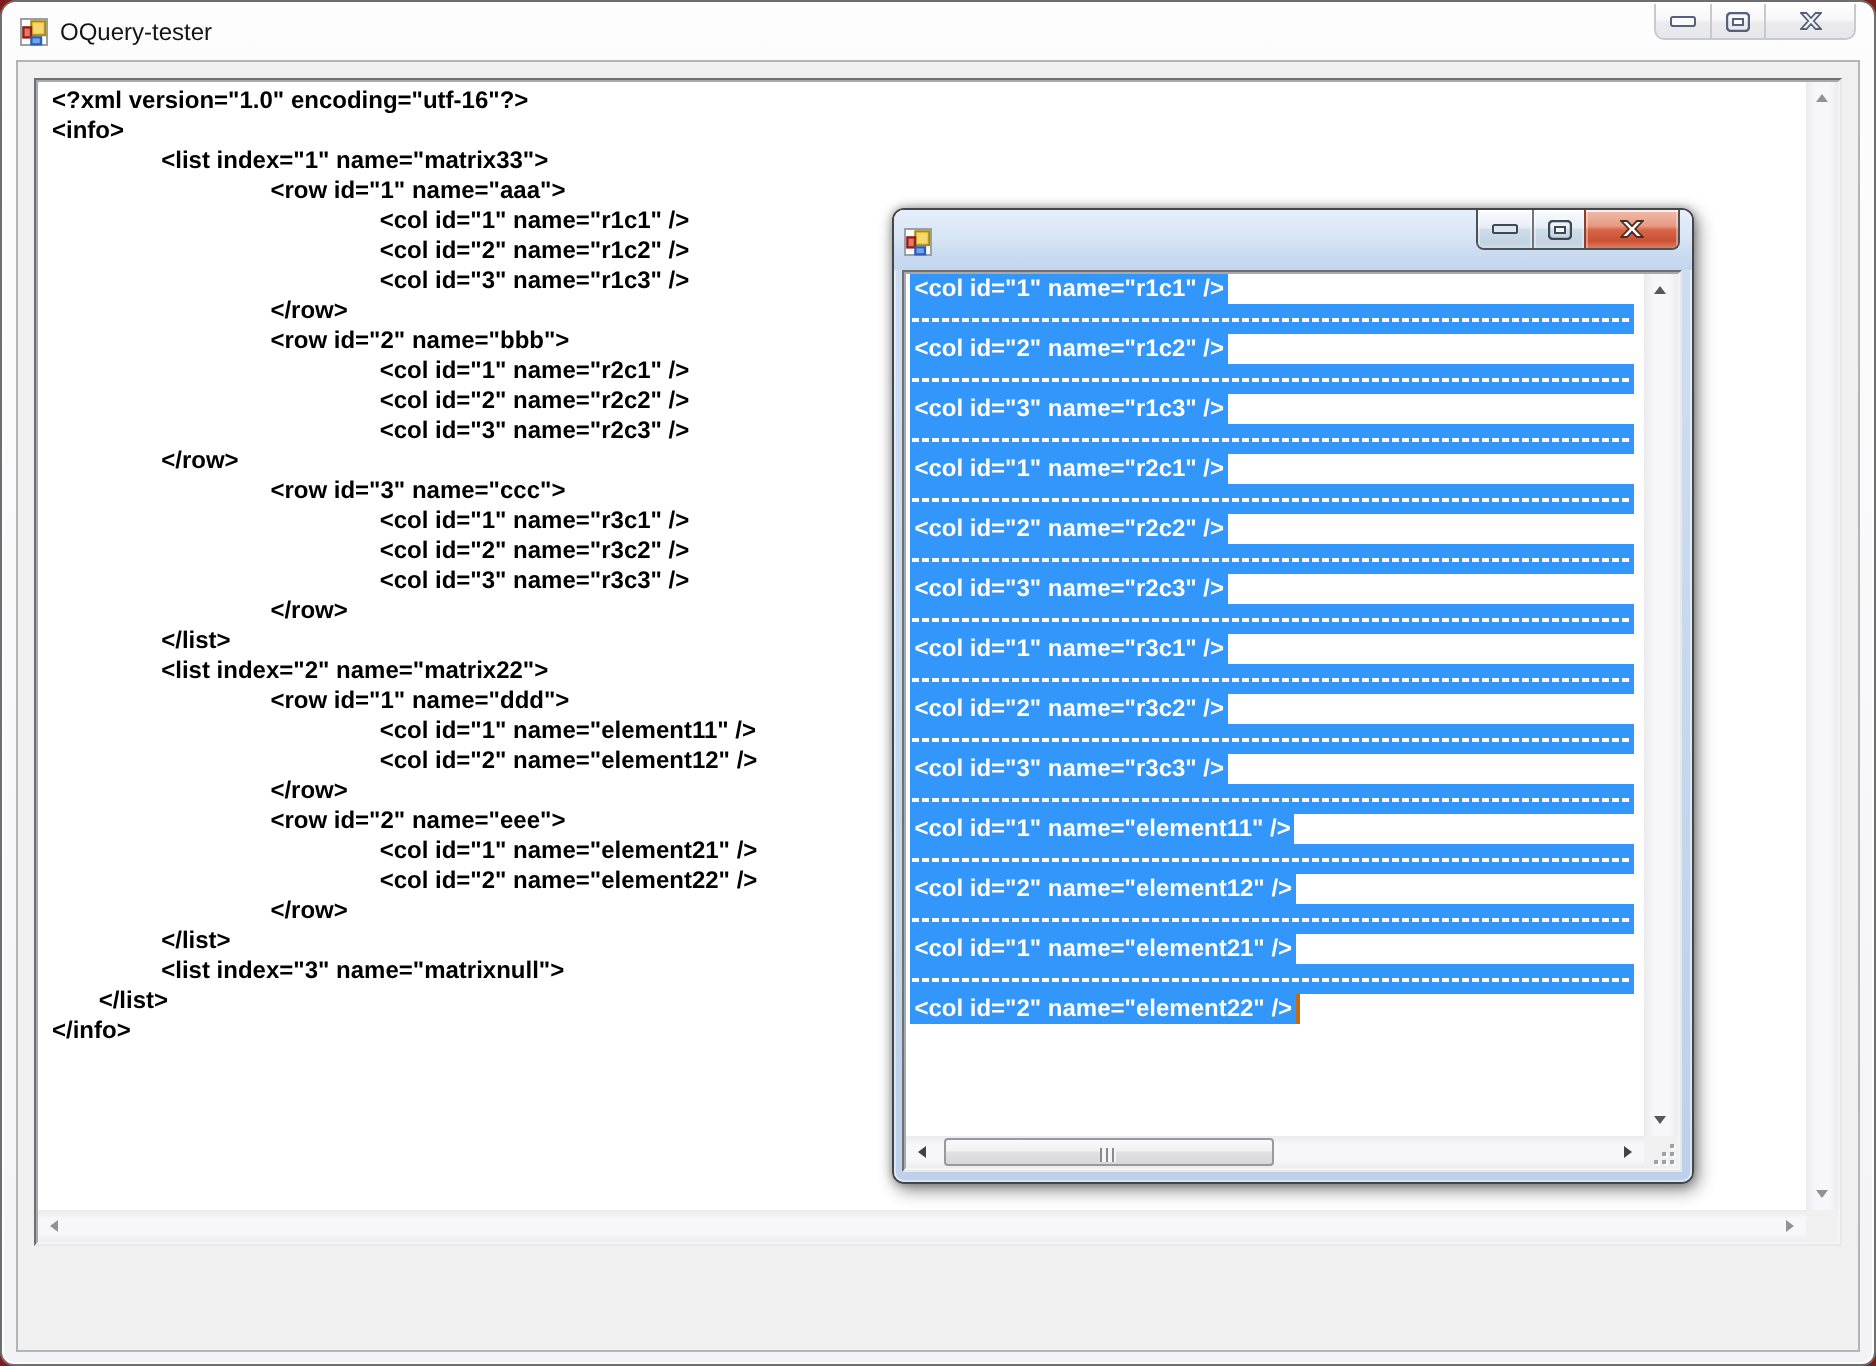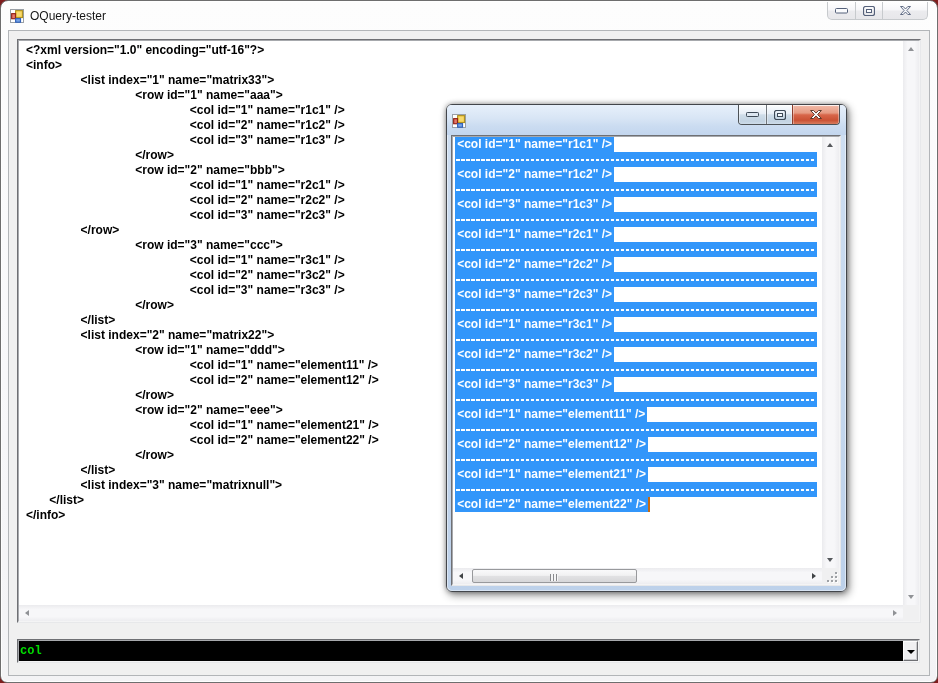--- a/index.html
+++ b/index.html
@@ -199,30 +199,20 @@
             <span class="arr arr-down pale" style="left:4.5px;bottom:6px;"></span>
           </div>
           <div class="sb sb-h main-hscroll">
             <span class="arr arr-left pale" style="top:4.5px;left:6px;"></span>
             <span class="arr arr-right pale" style="top:4.5px;right:6px;"></span>
           </div>
           <div class="sb-corner main-corner"></div>
         </div>
       </div>
 
-      <div class="sunken combo-box">
-        <div class="sunken-in">
-          <div class="combo-field" style="background: rgb(0, 0, 0);">
-            <span class="combo-text" style="color: rgb(0, 220, 0);">col</span>
-            <div class="combo-drop">
-              <span class="tri"></span>
-            </div>
-          </div>
-        </div>
-      </div>
 
     </div>
   </div>
 
   <div class="dialog">
     <div class="dlg-inner">
       <div class="dlg-titlebar">
         <span class="dlg-icon">
           <svg class="formicon-svg" viewBox="0 0 14 14">
             <rect x="0.5" y="0.5" width="13" height="13" fill="#ffffff" stroke="#9aa0a6"></rect>

